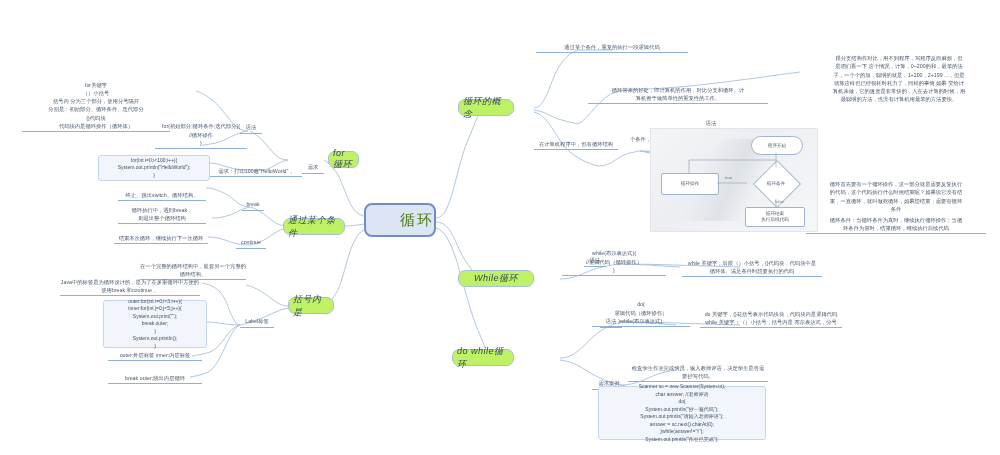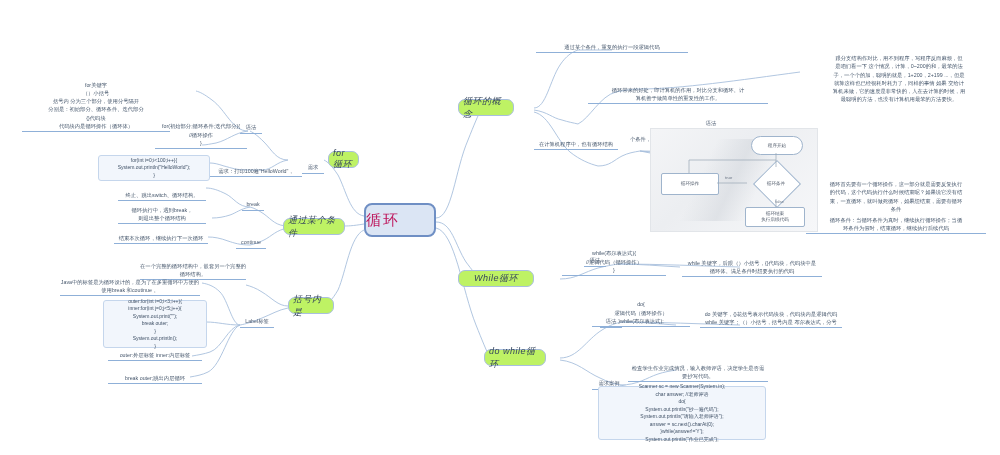--- a/index.html
+++ b/index.html
@@ -14,23 +14,23 @@
   #canvas{position:absolute;left:0;top:0;width:1000px;height:455px;}
   svg.links{position:absolute;left:0;top:0;width:1000px;height:455px;pointer-events:none;}
 
   
   .node{position:absolute;box-sizing:border-box;}
 
   .root{
     background:#dbe5f4;
     border:2px solid #6f8fc4;
     border-radius:8px;
-    color:#be185d;
+    color:#4d7c0f;
     font-size:15px;
-    display:flex;align-items:center;justify-content:flex-start;
+    display:flex;align-items:center;justify-content:flex-end;
     letter-spacing:2px;
   }
   .branch{
     background:#bef264;
     border:1px solid #a9bfdf;
     border-radius:7px;
     color:#36465c;
     font-size:9px;
     display:flex;align-items:center;justify-content:center;
     letter-spacing:.5px;
@@ -267,21 +267,21 @@
   </div>
 
   <div class="node branch" style="left:458px;top:99px;width:56px;height:17px;">
     <span>循环的概念</span>
   </div>
 
   <div class="node branch" style="left:458px;top:270px;width:76px;height:17px;">
     <span>While循环</span>
   </div>
 
-  <div class="node branch" style="left:484px;top:349px;width:62px;height:17px;">
+  <div class="node branch" style="left:452px;top:349px;width:62px;height:17px;">
     <span>do while循环</span>
   </div>
 
   <div class="node leaf" style="left:536px;top:41px;width:152px;height:12px;">
     <span>通过某个条件，重复的执行一段逻辑代码</span>
   </div>
 
   <div class="node leaf txt" style="left:588px;top:84px;width:180px;height:20px;">
     <span>循环带来的好处，即计算机的作用，对比分支和循环。计
 算机善于做简单性的重复性的工作。</span>

